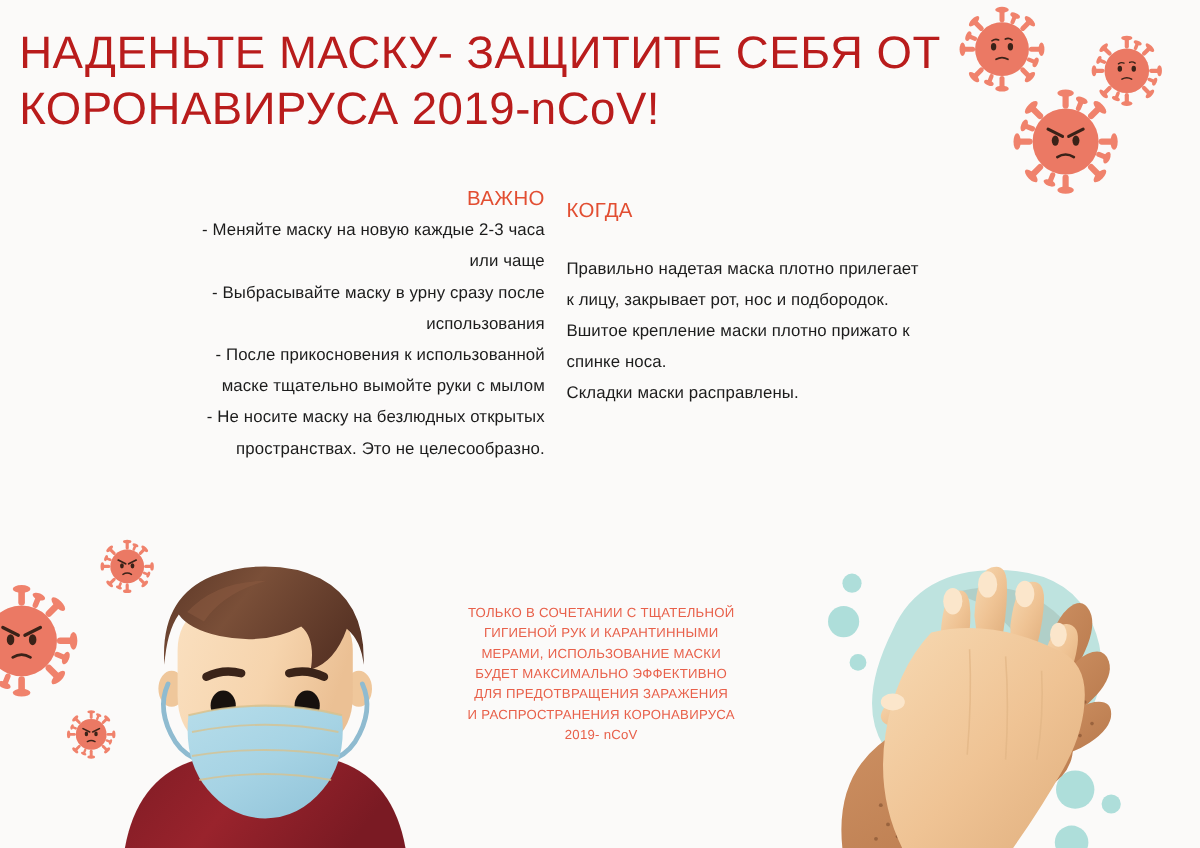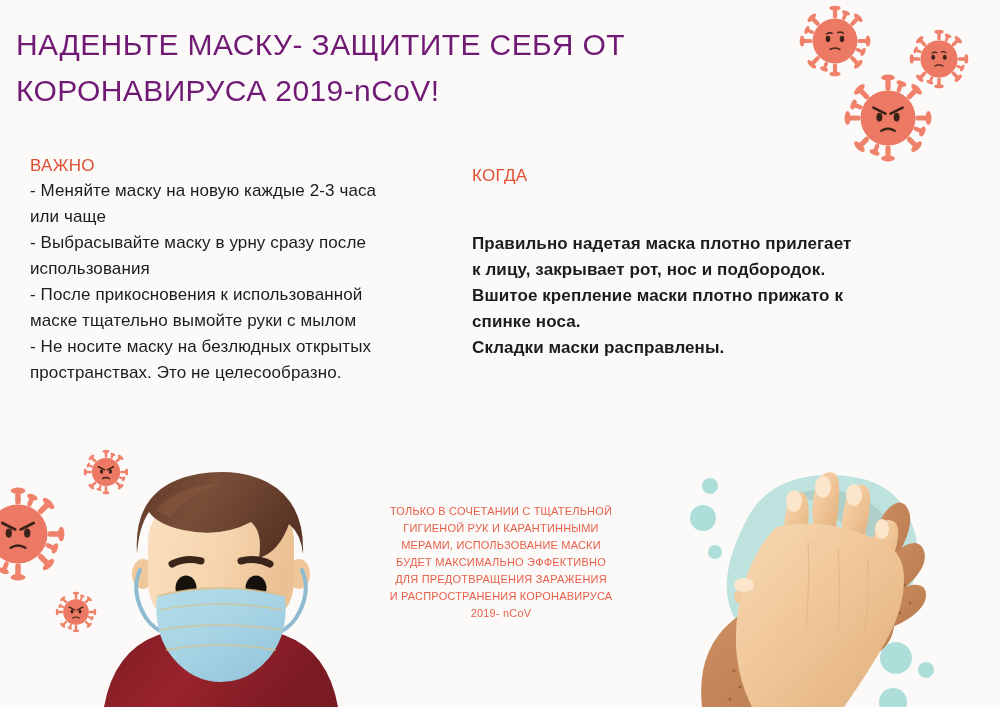--- a/index.html
+++ b/index.html
@@ -17,52 +17,52 @@
     font-family: "Liberation Sans", sans-serif;
     -webkit-font-smoothing: antialiased;
   }
 
   
   #title {
     position: absolute;
     left: 16px;
     top: 22px;
     width: 790px;
-    color: #701a75;
-    font-size: 30px;
+    color: #b91c1c;
+    font-size: 38px;
     line-height: 46px;
     letter-spacing: 0.4px;
     font-weight: 400;
     white-space: pre-line;
   }
 
   
   .col { position: absolute; }
-  #col-left  { left: 30px;  top: 155px; width: 452px; }
+  #col-left  { left: 2px;  top: 155px; width: 452px; text-align: right; }
   #col-right { left: 472px; top: 165px; width: 500px; }
 
   .sec-head {
     color: #E24E32;
     font-size: 17px;
     line-height: 22px;
     letter-spacing: 0.3px;
     margin: 0 0 1px 0;
     font-weight: 400;
   }
   .sec-body {
     color: #1c1c1c;
-    font-size: 17px;
+    font-size: 14px;
     line-height: 26px;
     margin: 0;
     white-space: pre-line;
     letter-spacing: 0.1px;
   }
   .sec-block + .sec-block { margin-top: 24px; }
   #nelzya-block { margin-top: 29px; }
-  #right-note { margin-top: 44px; font-weight: bold; }
+  #right-note { margin-top: 23px; }
 
   
   #caption {
     position: absolute;
     left: 310px;
     top: 503px;
     width: 382px;
     text-align: center;
     color: #E8604A;
     font-size: 11px;

